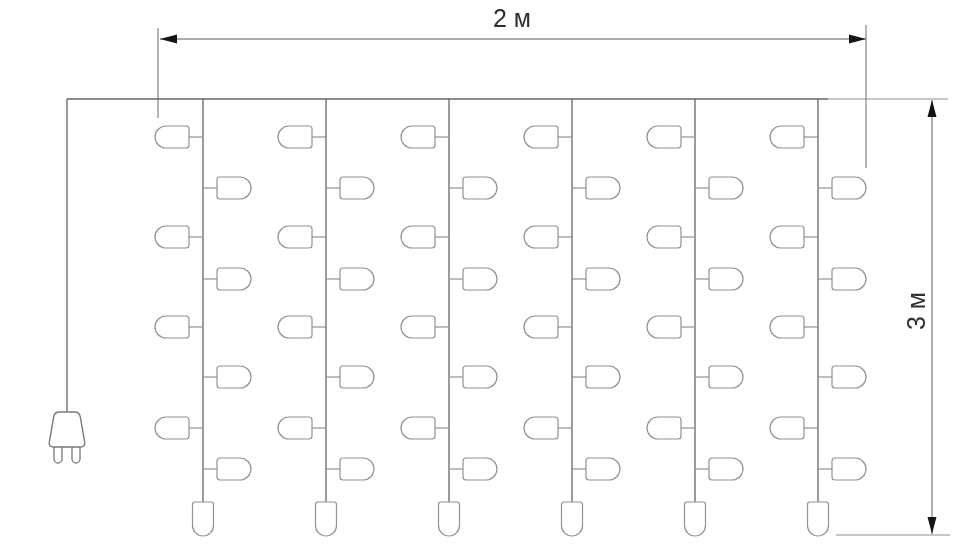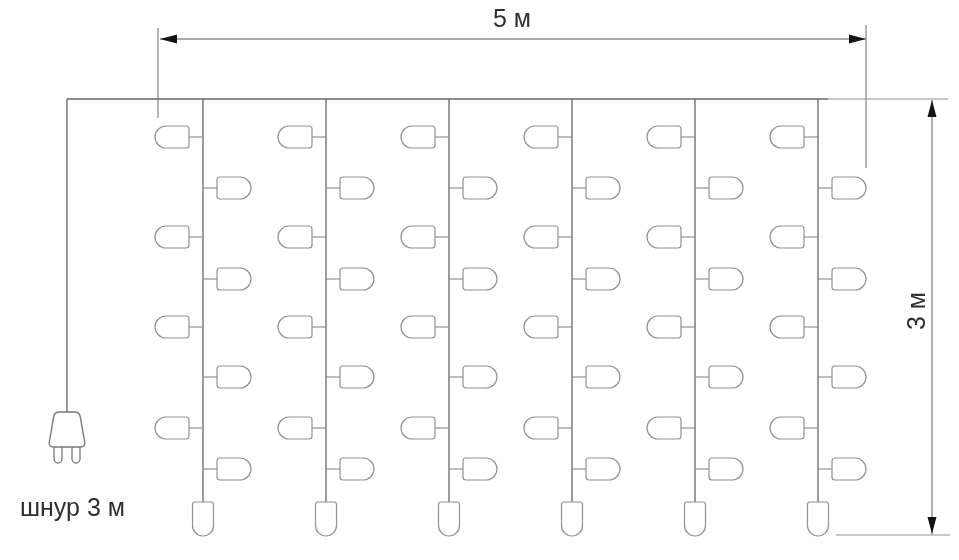--- a/index.html
+++ b/index.html
@@ -167,20 +167,19 @@
         <line x1="818" y1="377" x2="832" y2="377" stroke="#929292" stroke-width="1.2"></line>
         <path d="M 855 366 A 11 11 0 0 1 855 388 H 835 Q 832 388 832 385 V 369 Q 832 366 835 366 Z" fill="#ffffff" stroke="#929292" stroke-width="1.2"></path>
         <line x1="804" y1="428" x2="818" y2="428" stroke="#929292" stroke-width="1.2"></line>
         <path d="M 781 417 H 801 Q 804 417 804 420 V 436 Q 804 439 801 439 H 781 A 11 11 0 0 1 781 417 Z" fill="#ffffff" stroke="#929292" stroke-width="1.2"></path>
         <line x1="818" y1="469" x2="832" y2="469" stroke="#929292" stroke-width="1.2"></line>
         <path d="M 855 458 A 11 11 0 0 1 855 480 H 835 Q 832 480 832 477 V 461 Q 832 458 835 458 Z" fill="#ffffff" stroke="#929292" stroke-width="1.2"></path>
         <path d="M 810 502 H 826 Q 828.5 502 828.5 504.5 V 525.5 A 10.5 10.5 0 0 1 807.5 525.5 V 504.5 Q 807.5 502 810 502 Z" fill="#ffffff" stroke="#929292" stroke-width="1.2"></path>
       </g>
     </svg>
 
-  <div class="dim-label dim-label-w">5 м</div>
+  <div class="dim-label dim-label-w">2 м</div>
 
   <div class="dim-label dim-label-h">3 м</div>
 
   <div class="cord-label">
-    <div>шнур 3 м</div>
   </div>
 </div>
 
 </body></html>

